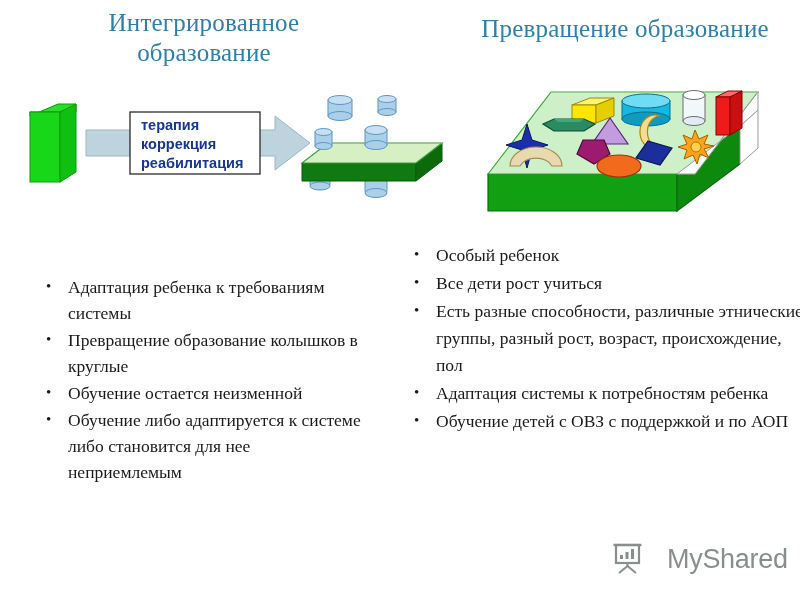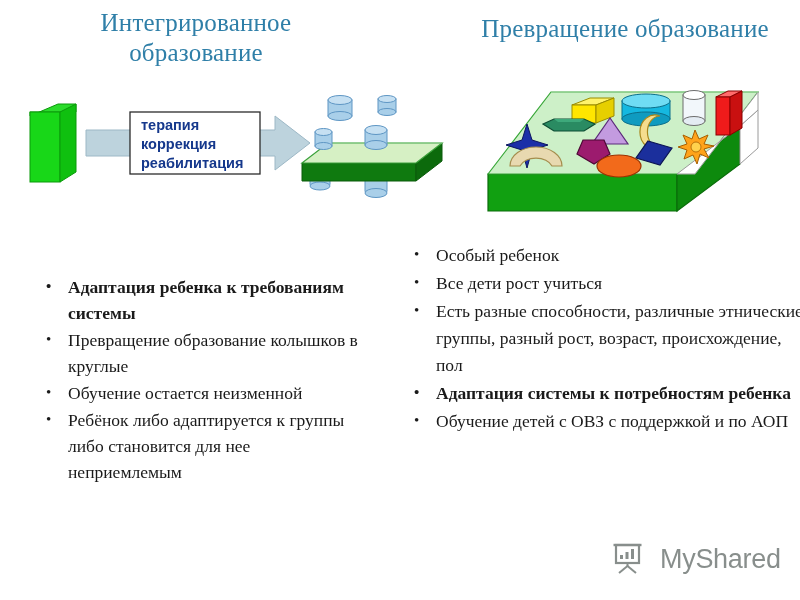--- a/index.html
+++ b/index.html
@@ -21,21 +21,21 @@
   .title {
     position: absolute;
     text-align: center;
     color: #2f7fa8;
     font-family: "Liberation Serif", "DejaVu Serif", serif;
     font-size: 25px;
     line-height: 30px;
     font-weight: 400;
     letter-spacing: 0.2px;
   }
-  #title-left  { left: 46px;  top: 8px;  width: 300px; }
+  #title-left  { left: 54px;  top: 8px;  width: 300px; }
   #title-right { left: 470px; top: 14px; width: 310px; }
 
   
   #left-diagram {
     position: absolute;
     left: 0; top: 86px;
     width: 440px; height: 125px; padding-left: 10px;
   }
   #right-diagram {
     position: absolute;
@@ -57,21 +57,21 @@
   }
   .bullet-list li::before {
     content: "\2022";
     position: absolute;
     left: 6px;
     top: -1px;
     font-size: 15px;
     line-height: inherit;
     color: #1a1a1a;
   }
-  .bullet-list li.bold { font-weight: bold; }
+  .bullet-list li.bold { font-weight: normal; }
 
   #list-left {
     left: 22px;
     top: 258px;
     width: 330px;
     font-size: 17.5px;
     line-height: 26px;
   }
   #list-left li { padding-left: 30px; }
   #list-left li::before { left: 8px; }
@@ -86,21 +86,21 @@
   #list-right li { padding-left: 28px; }
   #list-right li::before { left: 6px; }
 
   
   #watermark {
     position: absolute;
     left: 612px;
     top: 540px;
     display: flex;
     align-items: center;
-    gap: 16px;
+    gap: 23px;
     opacity: 0.72;
   }
   #watermark .wm-text {
     font-family: "Liberation Sans", "DejaVu Sans", sans-serif;
     font-size: 27px;
     color: #5b6460;
     letter-spacing: -0.3px;
   }
 </style>
 </head>
@@ -240,21 +240,21 @@
     <g>
       <path d="M 40,88 A 26,19 0 0 1 92,88 L 82,88 A 17,12 0 0 0 50,88 Z" fill="#e8d9b0" stroke="#a58d4d" stroke-width="1.2"></path>
     </g>
   </svg>
 </div>
 
 <ul id="list-left" class="bullet-list">
     <li class="bold">Адаптация ребенка к требованиям системы</li>
     <li>Превращение образование колышков в круглые</li>
     <li>Обучение остается неизменной</li>
-    <li>Ребёнок либо адаптируется к группы либо становится для нее неприемлемым</li>
+    <li>Обучение либо адаптируется к системе либо становится для нее неприемлемым</li>
   </ul>
 
 <ul id="list-right" class="bullet-list">
     <li>Особый ребенок</li>
     <li>Все дети рост учиться</li>
     <li>Есть разные способности, различные этнические группы, разный рост, возраст, происхождение, пол</li>
     <li class="bold">Адаптация системы к потребностям ребенка</li>
     <li>Обучение детей с ОВЗ с поддержкой и по АОП</li>
   </ul>
 

